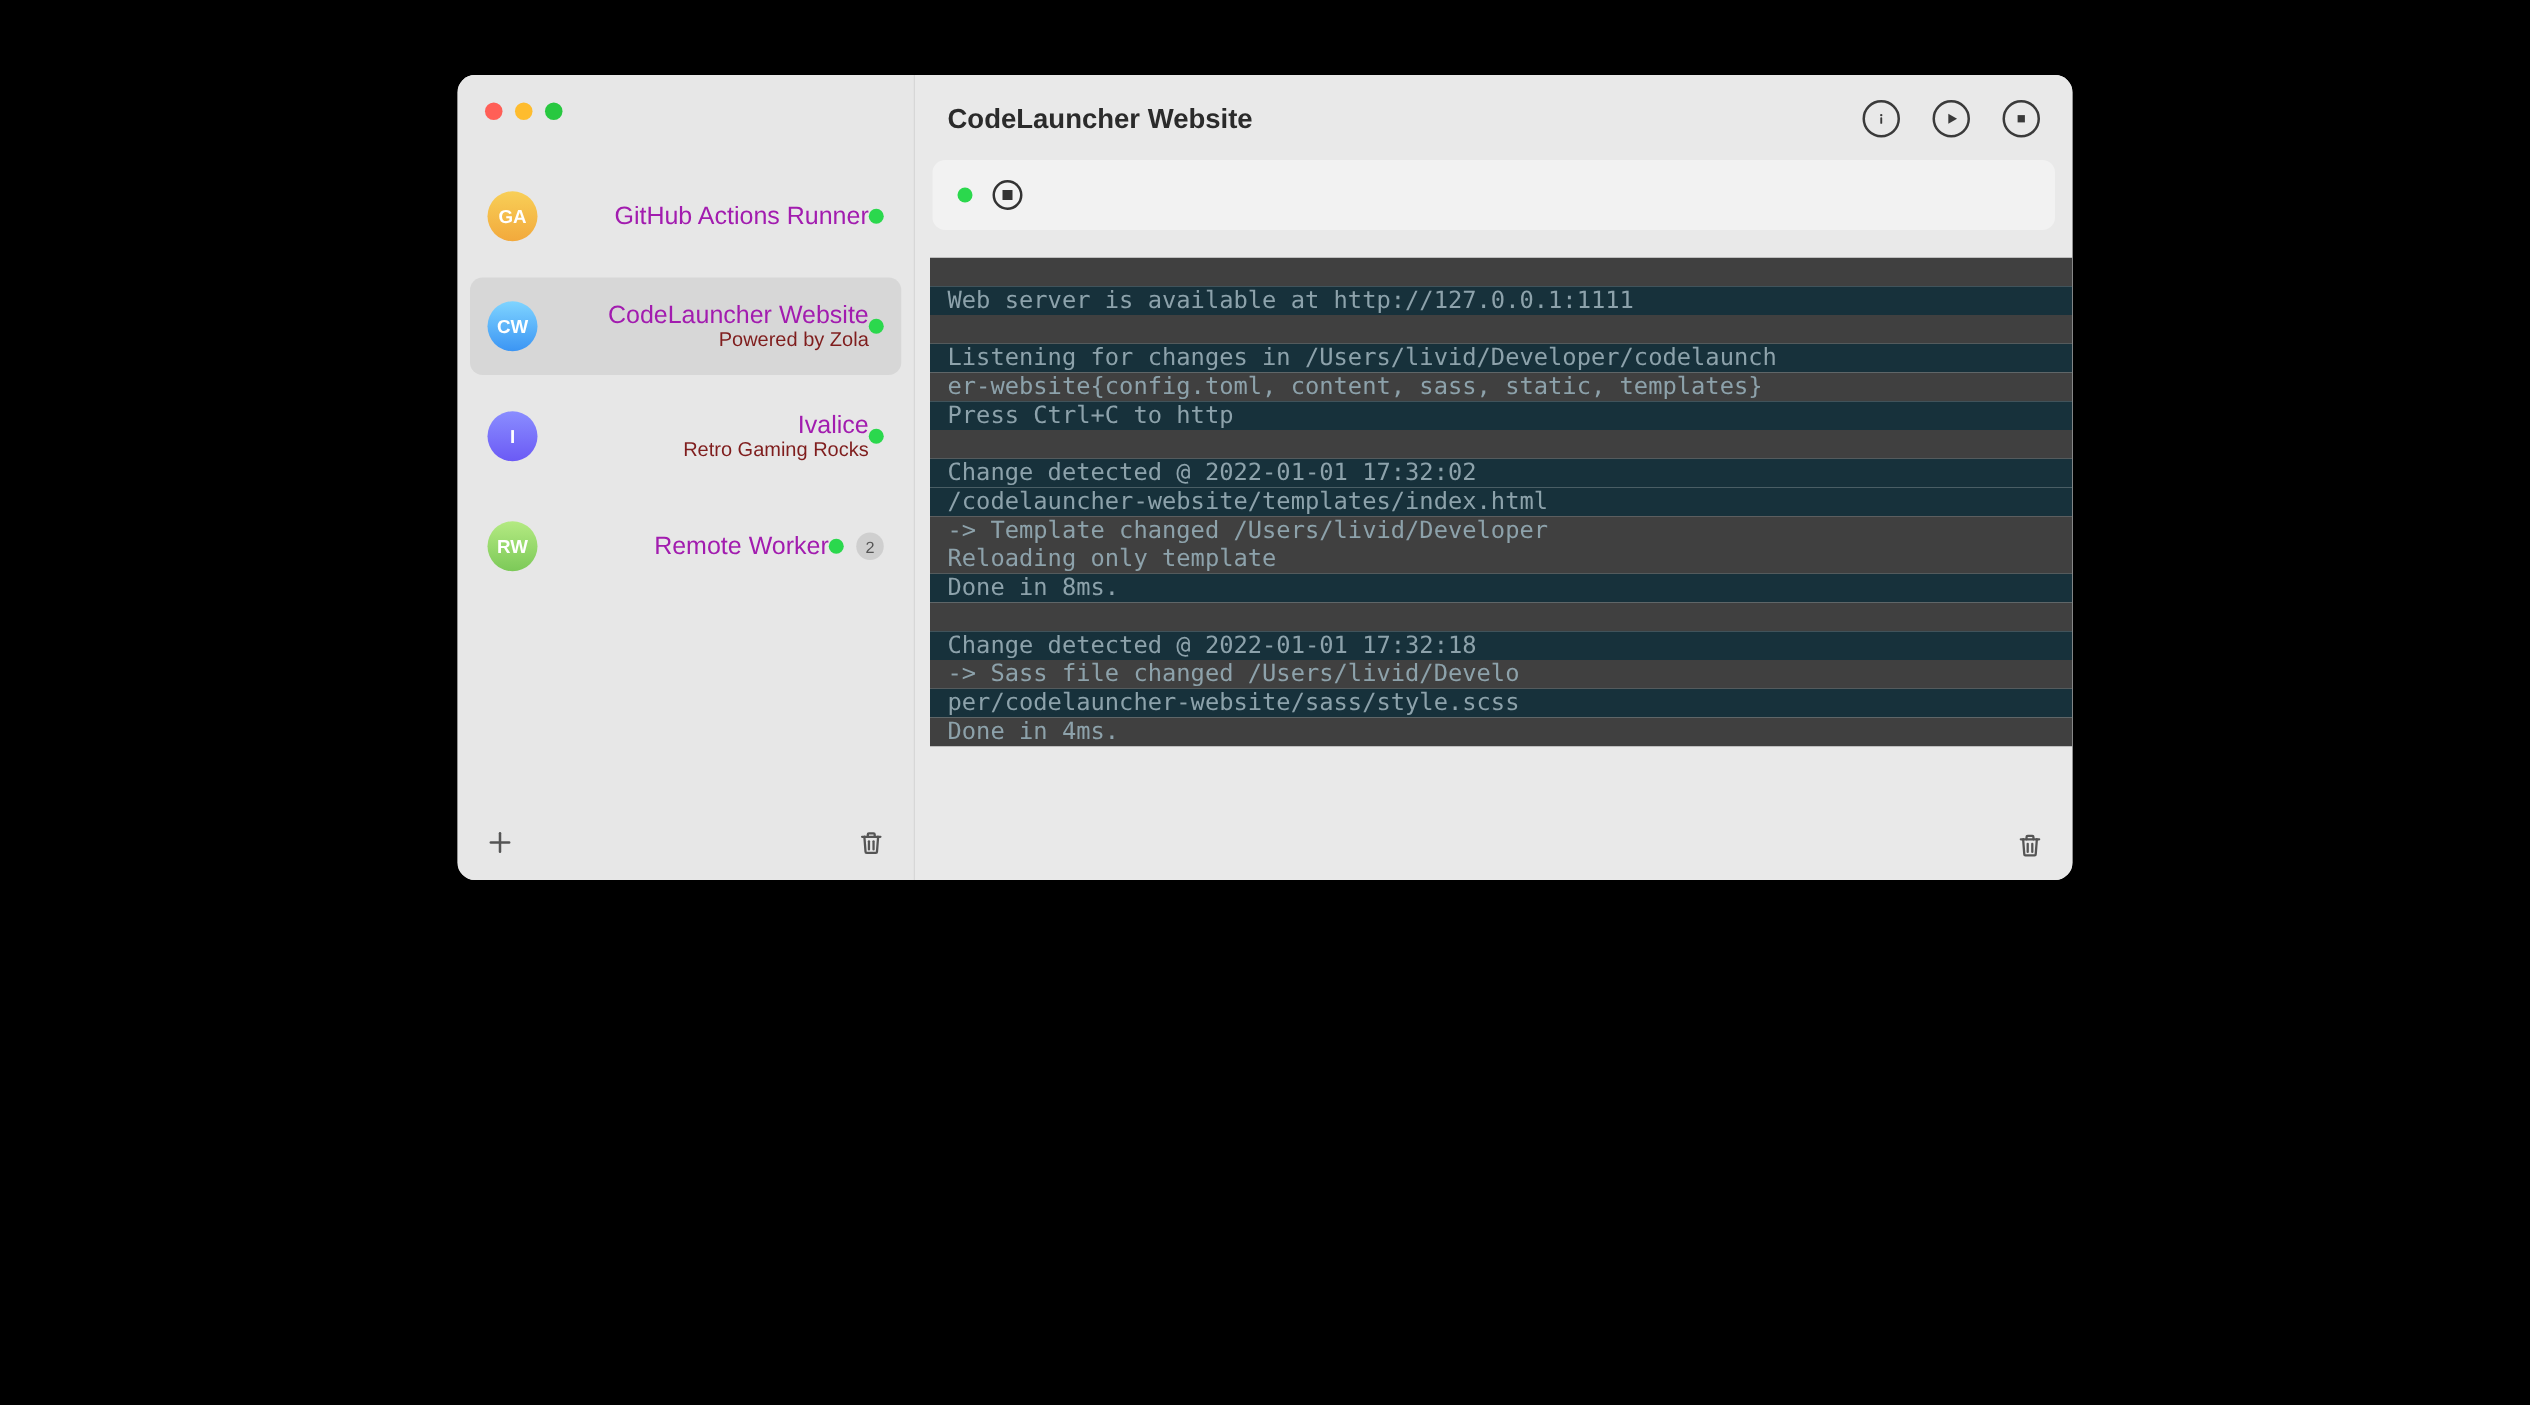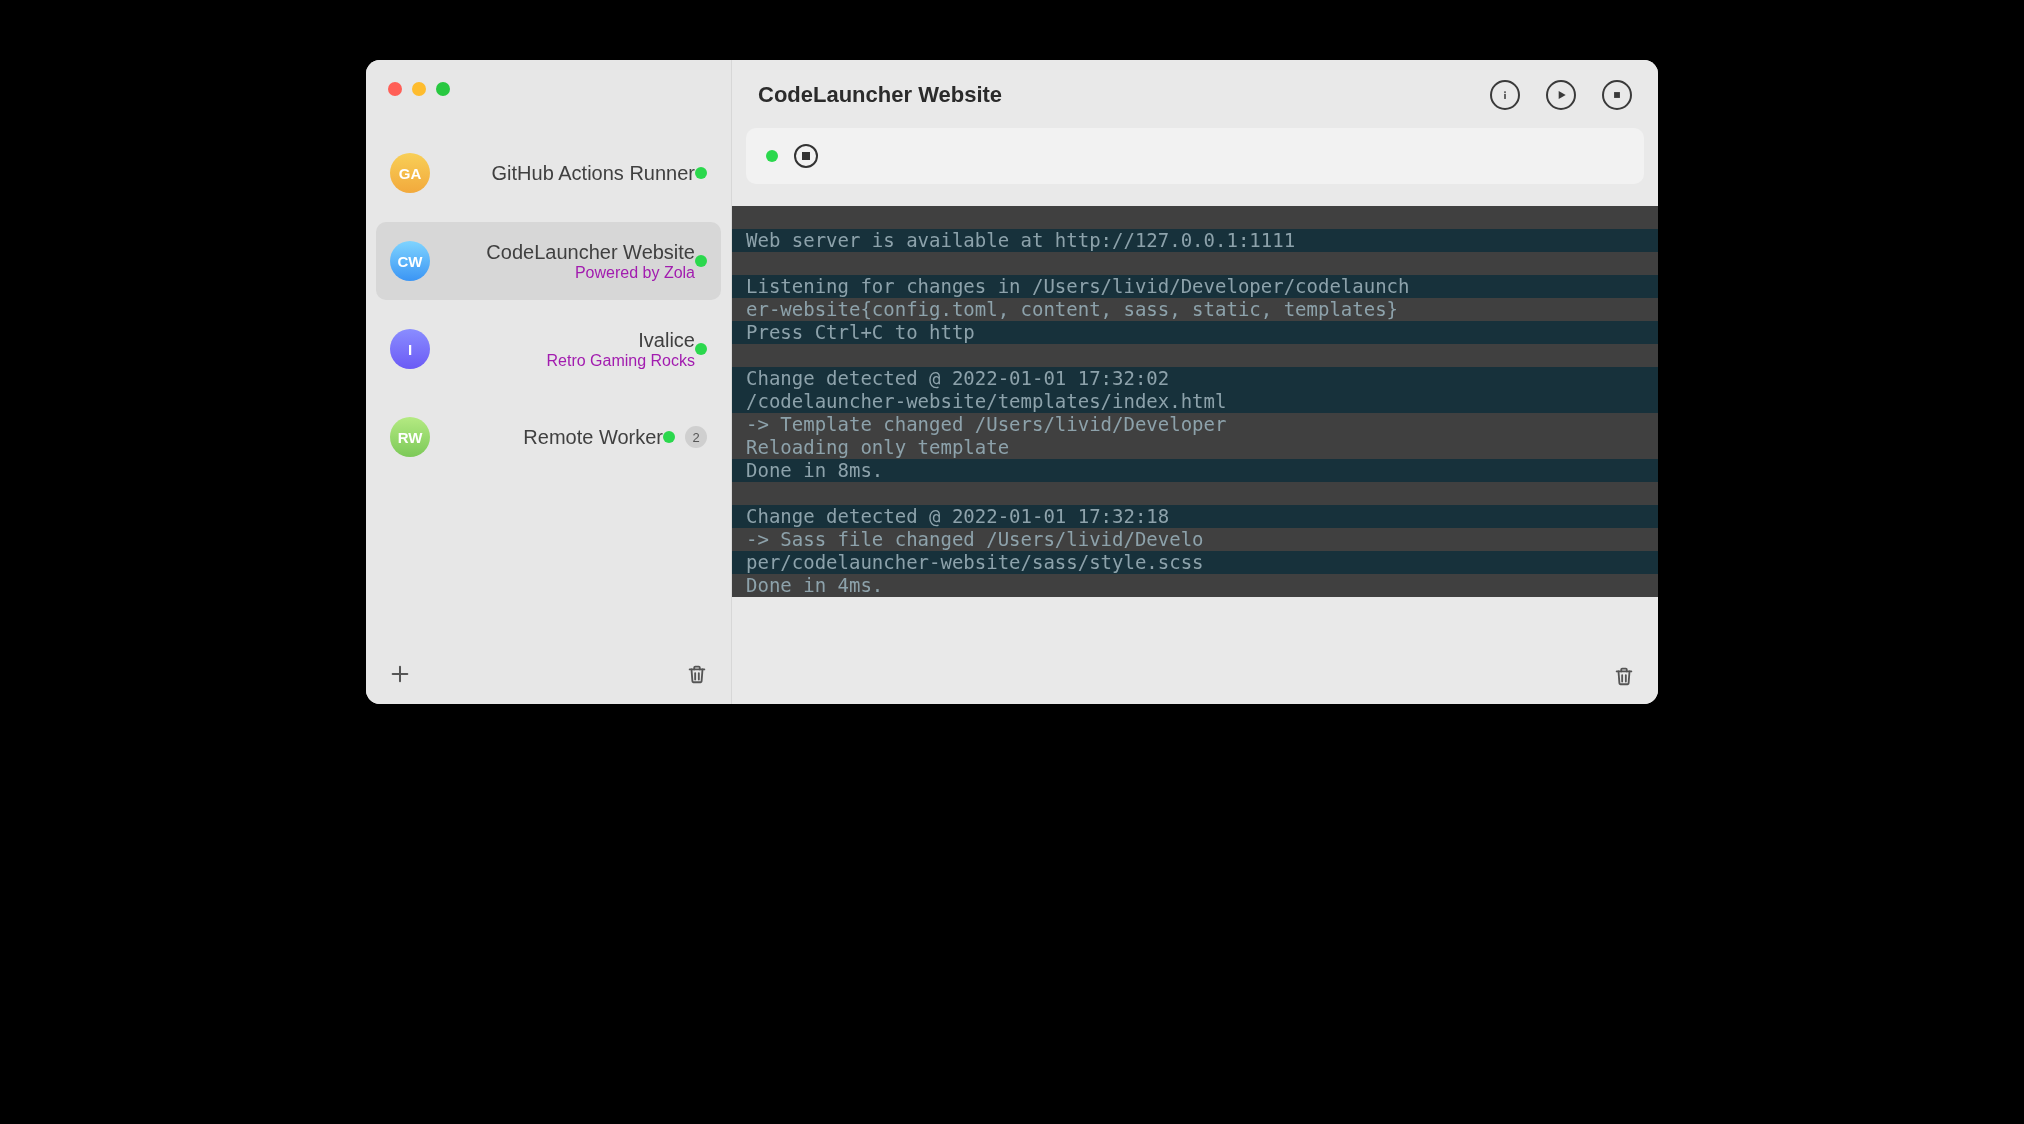--- a/index.html
+++ b/index.html
@@ -49,22 +49,22 @@
     text-align: right;
   }
   .project.selected { background:#d7d7d7; }
   .avatar {
     width:40px; height:40px; border-radius:50%;
     display:flex; align-items:center; justify-content:center;
     color:#fff; font-weight:600; font-size:15px;
     margin-right:16px; flex-shrink:0;
   }
   .proj-text { flex:1; }
-  .proj-title { font-size:20px; color:#404040; line-height:1.2; }
-  .proj-sub   { font-size:16px; color:#a21caf; }
+  .proj-title { font-size:20px; color:#a21caf; line-height:1.2; }
+  .proj-sub   { font-size:16px; color:#7f1d1d; }
   .status-dot {
     width:12px; height:12px; border-radius:50%;
     background:#2bd84d;
   }
   .badge {
     min-width:22px; height:22px; border-radius:11px;
     background:#cfcfcf; color:#555;
     font-size:13px; display:flex; align-items:center; justify-content:center;
     margin-left:10px; padding: 0 6px;
   }
@@ -111,20 +111,21 @@
   }
   .stop-small div { width:8px; height:8px; background:#333; }
   
   .terminal {
     flex:1;
     font-family: "SF Mono", Menlo, Consolas, monospace;
     font-size:19px;
     color:#8da2ab;
     overflow:hidden;
     line-height:23px;
+    margin-left:12px;
   }
   .term-line { padding:0 14px; white-space:pre-wrap; word-break:break-all; }
   .term-line.odd  { background:#404040; }
   .term-line.even { background:#17313b; }
   .term-line.blank { height:23px; }
   .main-footer {
     display:flex; justify-content:flex-end;
     padding:14px 20px;
   }
 </style>

